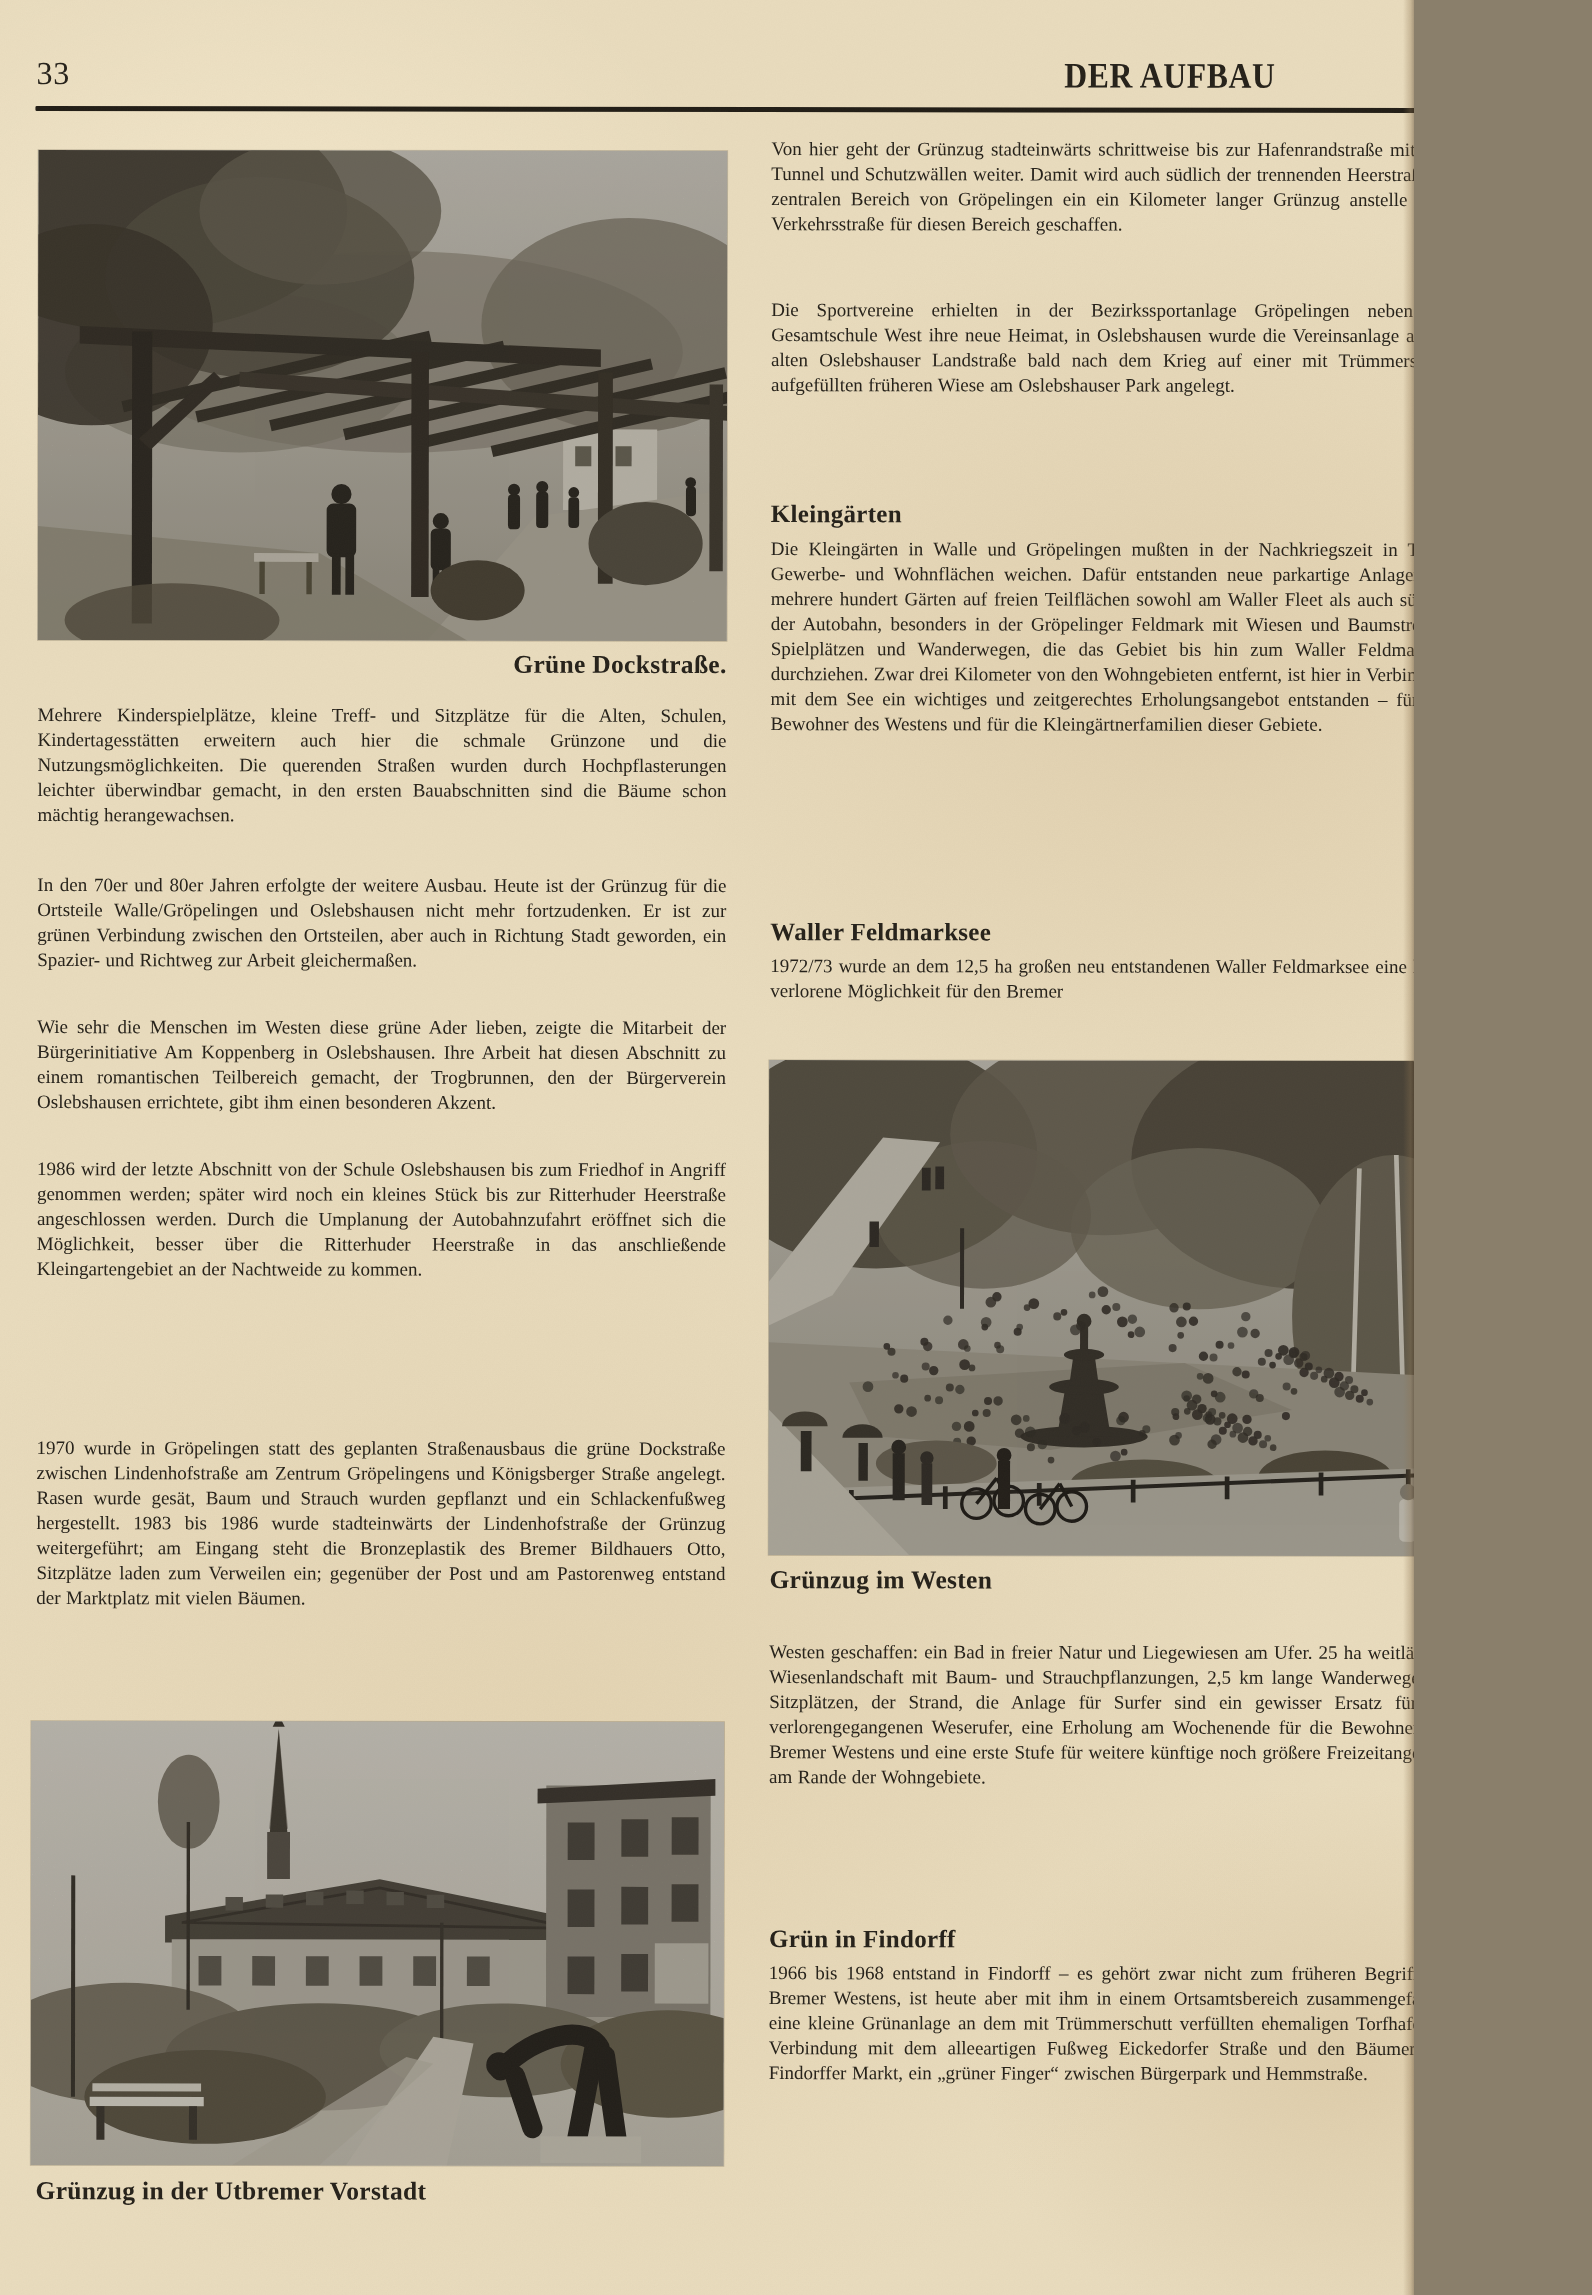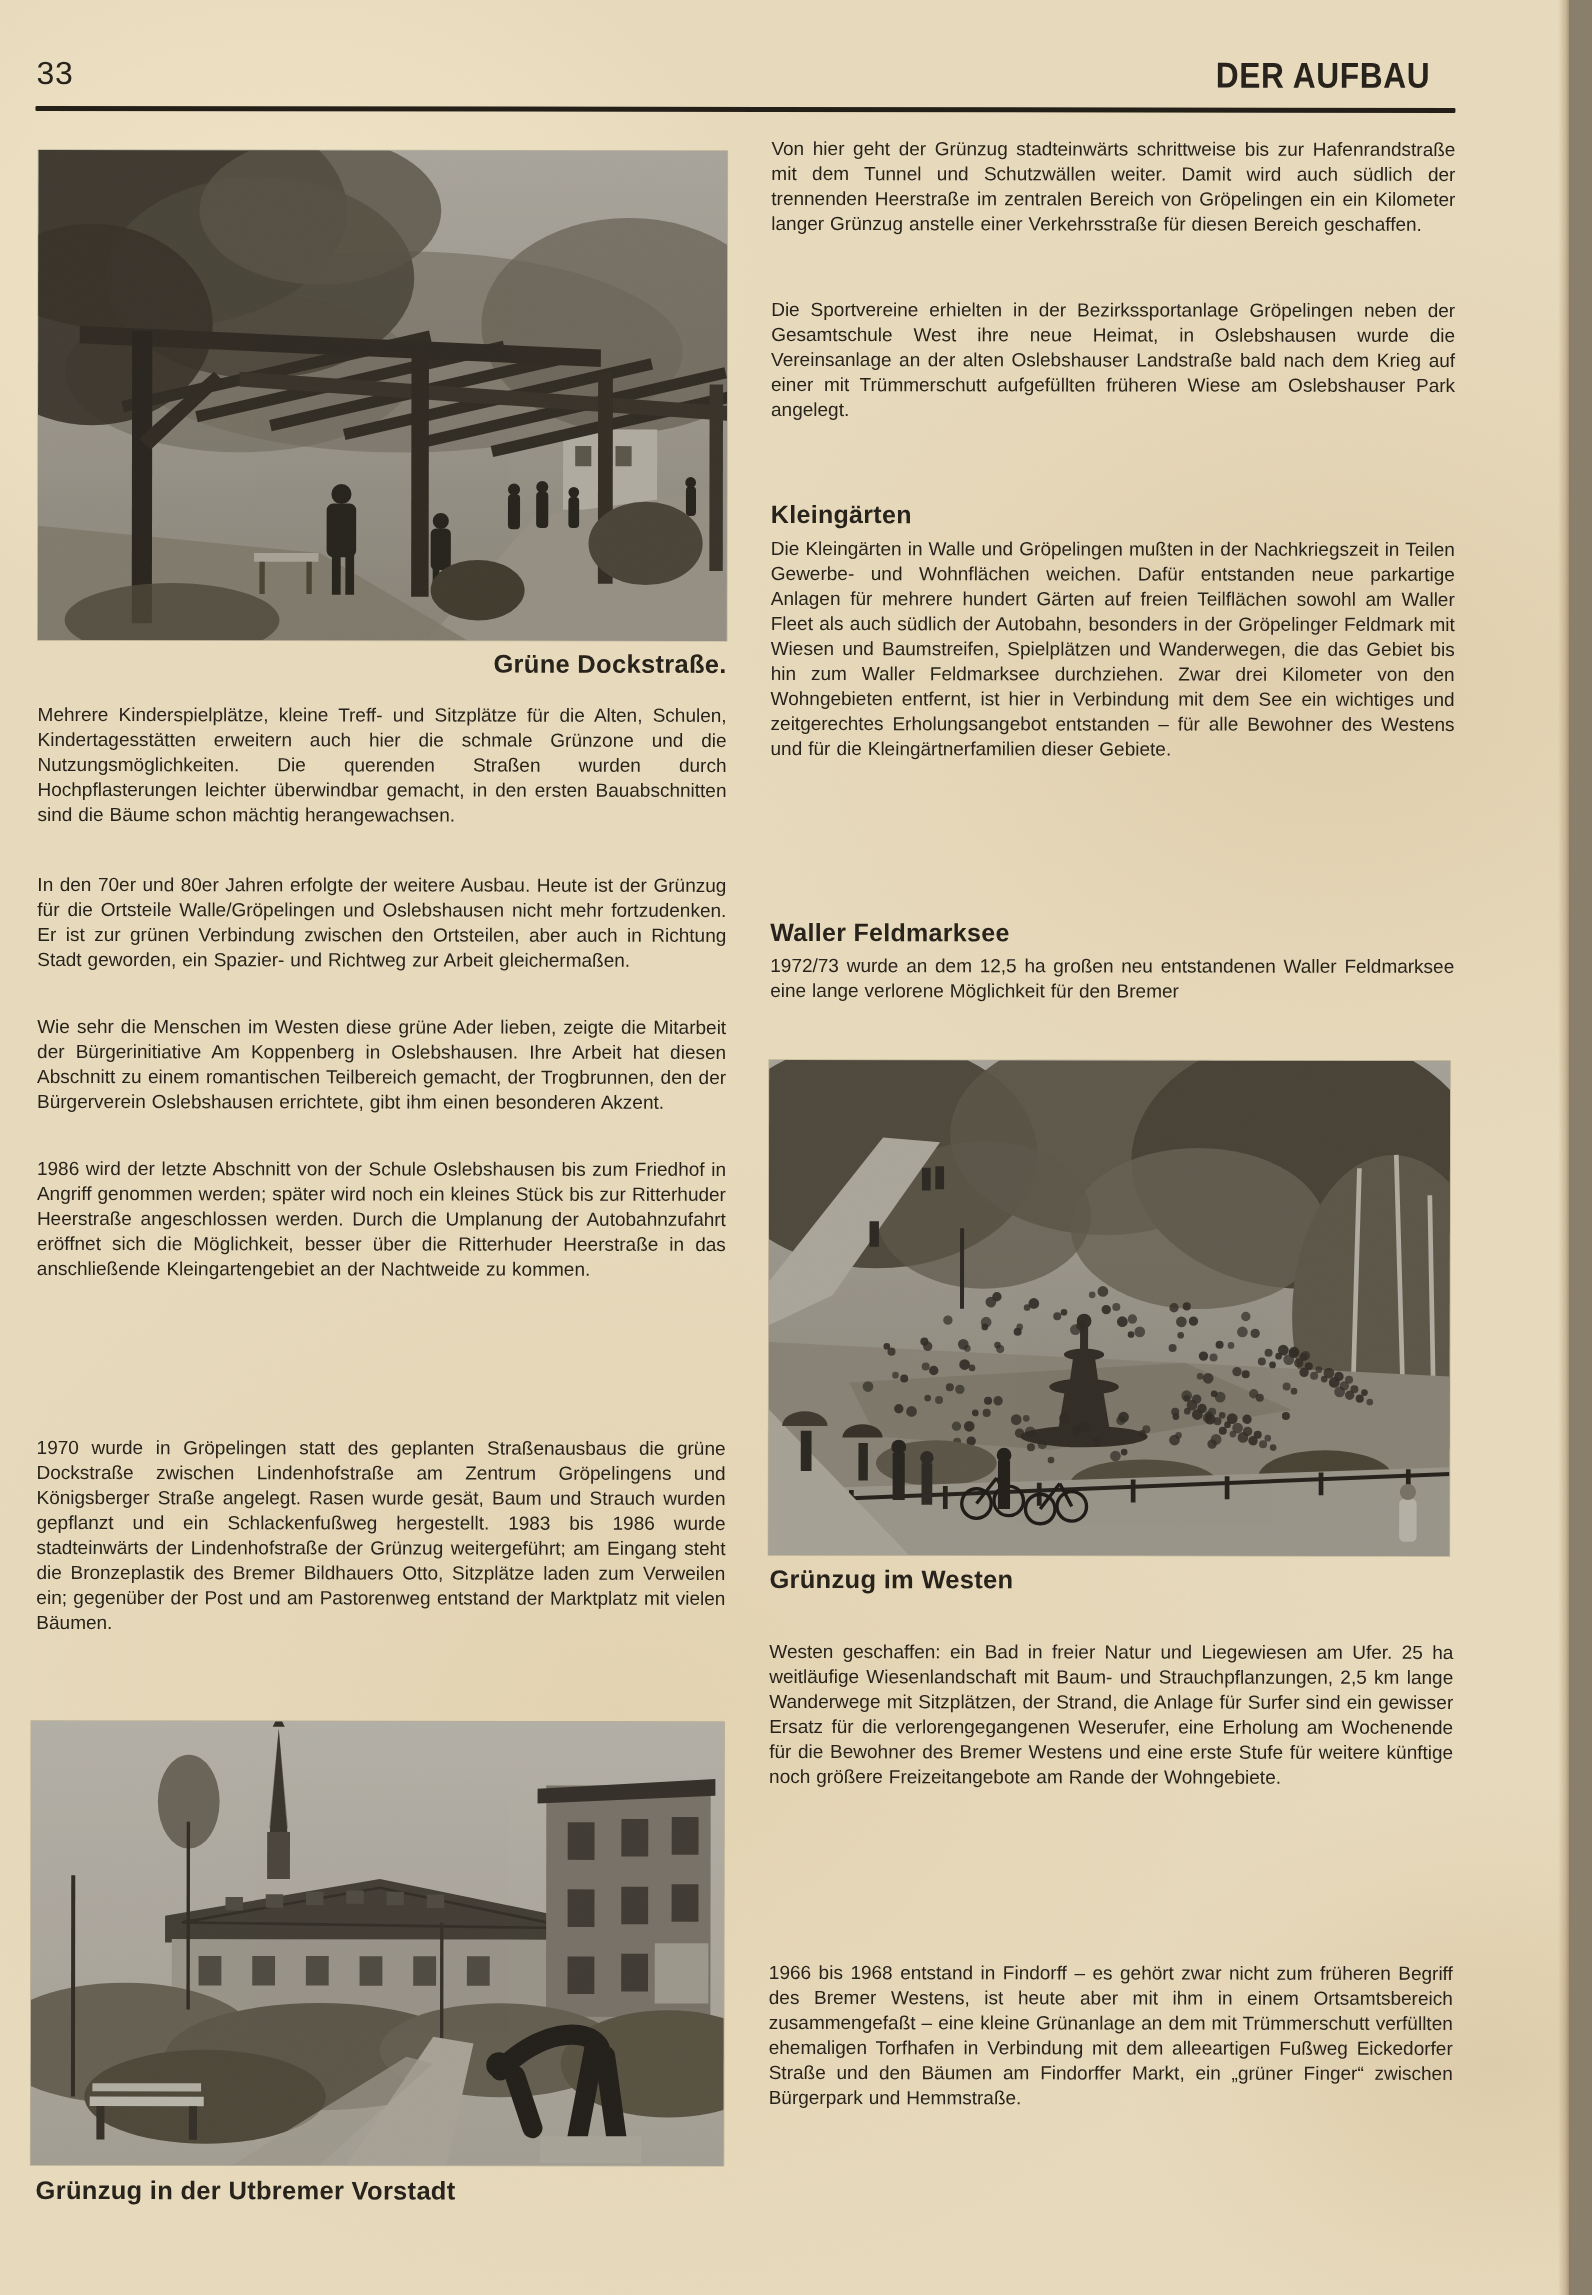--- a/index.html
+++ b/index.html
@@ -1,26 +1,26 @@
 <!DOCTYPE html>
 <html lang="de" style="font-size:10.7px"><head>
 <meta charset="utf-8">
 <style>
   html,body{margin:0;padding:0;background:#8a7f6b;}
   .page{
     position:relative;
-    width:1569px;height:2295px;
+    width:1414px;height:2295px;
     background:
       radial-gradient(805px 604px at 18% 12%, rgba(255,244,218,.45), rgba(255,244,218,0) 60%),
       radial-gradient(940px 738px at 85% 30%, rgba(205,180,140,.30), rgba(205,180,140,0) 65%),
       radial-gradient(1074px 873px at 40% 75%, rgba(214,192,152,.28), rgba(214,192,152,0) 70%),
       radial-gradient(604px 470px at 95% 90%, rgba(198,172,130,.30), rgba(198,172,130,0) 60%),
       #e9dcbe;
     overflow:hidden;
-    font-family:Liberation Sans, sans-serif;
+    font-family:Liberation Serif, serif;
     color:#25211a;
   }
   .page::after{ 
     content:"";position:absolute;top:0;right:0;width:10.7px;height:100%;
     background:linear-gradient(to right, rgba(140,115,80,0), rgba(140,115,80,.35) 70%, rgba(90,70,45,.45));
     pointer-events:none;
   }
   .content{position:absolute;inset:0;transform:rotate(.08deg);}
   .blk{position:absolute;}
   .pagenum{left:35px;top:56px;font-size:32px;letter-spacing:0.7px;}
@@ -500,20 +500,21 @@
         <rect x="940" y="652" width="26" height="64" rx="8" fill="#d8d3c6"></rect>
           <circle cx="953" cy="642" r="12" fill="#8d8779"></circle>
         <rect width="1015" height="737" filter="url(#g2)" opacity=".16"></rect>
       </svg>
     </div>
 
     <div class="blk caption" style="left:770px;top:1565px;">Grünzug im Westen</div>
 
     <div class="blk body rcol" style="top:1639px;">Westen geschaffen: ein Bad in freier Natur und Liegewiesen am Ufer. 25 ha weitläufige Wiesenlandschaft mit Baum- und Strauchpflanzungen, 2,5 km lange Wanderwege mit Sitzplätzen, der Strand, die Anlage für Surfer sind ein gewisser Ersatz für die verlorengegangenen Weserufer, eine Erholung am Wochenende für die Bewohner des Bremer Westens und eine erste Stufe für weitere künftige noch größere Freizeitangebote am Rande der Wohngebiete.</div>
 
+    <div class="blk h2 rcol" style="top:1925px;">Grün in Findorff</div>
     <div class="blk body rcol" style="top:1960px;">1966 bis 1968 entstand in Findorff – es gehört zwar nicht zum früheren Begriff des Bremer Westens, ist heute aber mit ihm in einem Ortsamtsbereich zusammengefaßt – eine kleine Grünanlage an dem mit Trümmerschutt verfüllten ehemaligen Torfhafen in Verbindung mit dem alleeartigen Fußweg Eickedorfer Straße und den Bäumen am Findorffer Markt, ein „grüner Finger“ zwischen Bürgerpark und Hemmstraße.</div>
 
   </div>
 
   <svg class="noise" width="1593" height="2295" viewBox="0 0 2373 3420">
     <defs>
       <filter id="gp">
           <feTurbulence type="fractalNoise" baseFrequency="0.55" numOctaves="2"></feTurbulence>
         <feColorMatrix type="matrix" values="0 0 0 0 .35 0 0 0 0 .28 0 0 0 0 .18 0 0 0 .9 0"></feColorMatrix>
         </filter>

